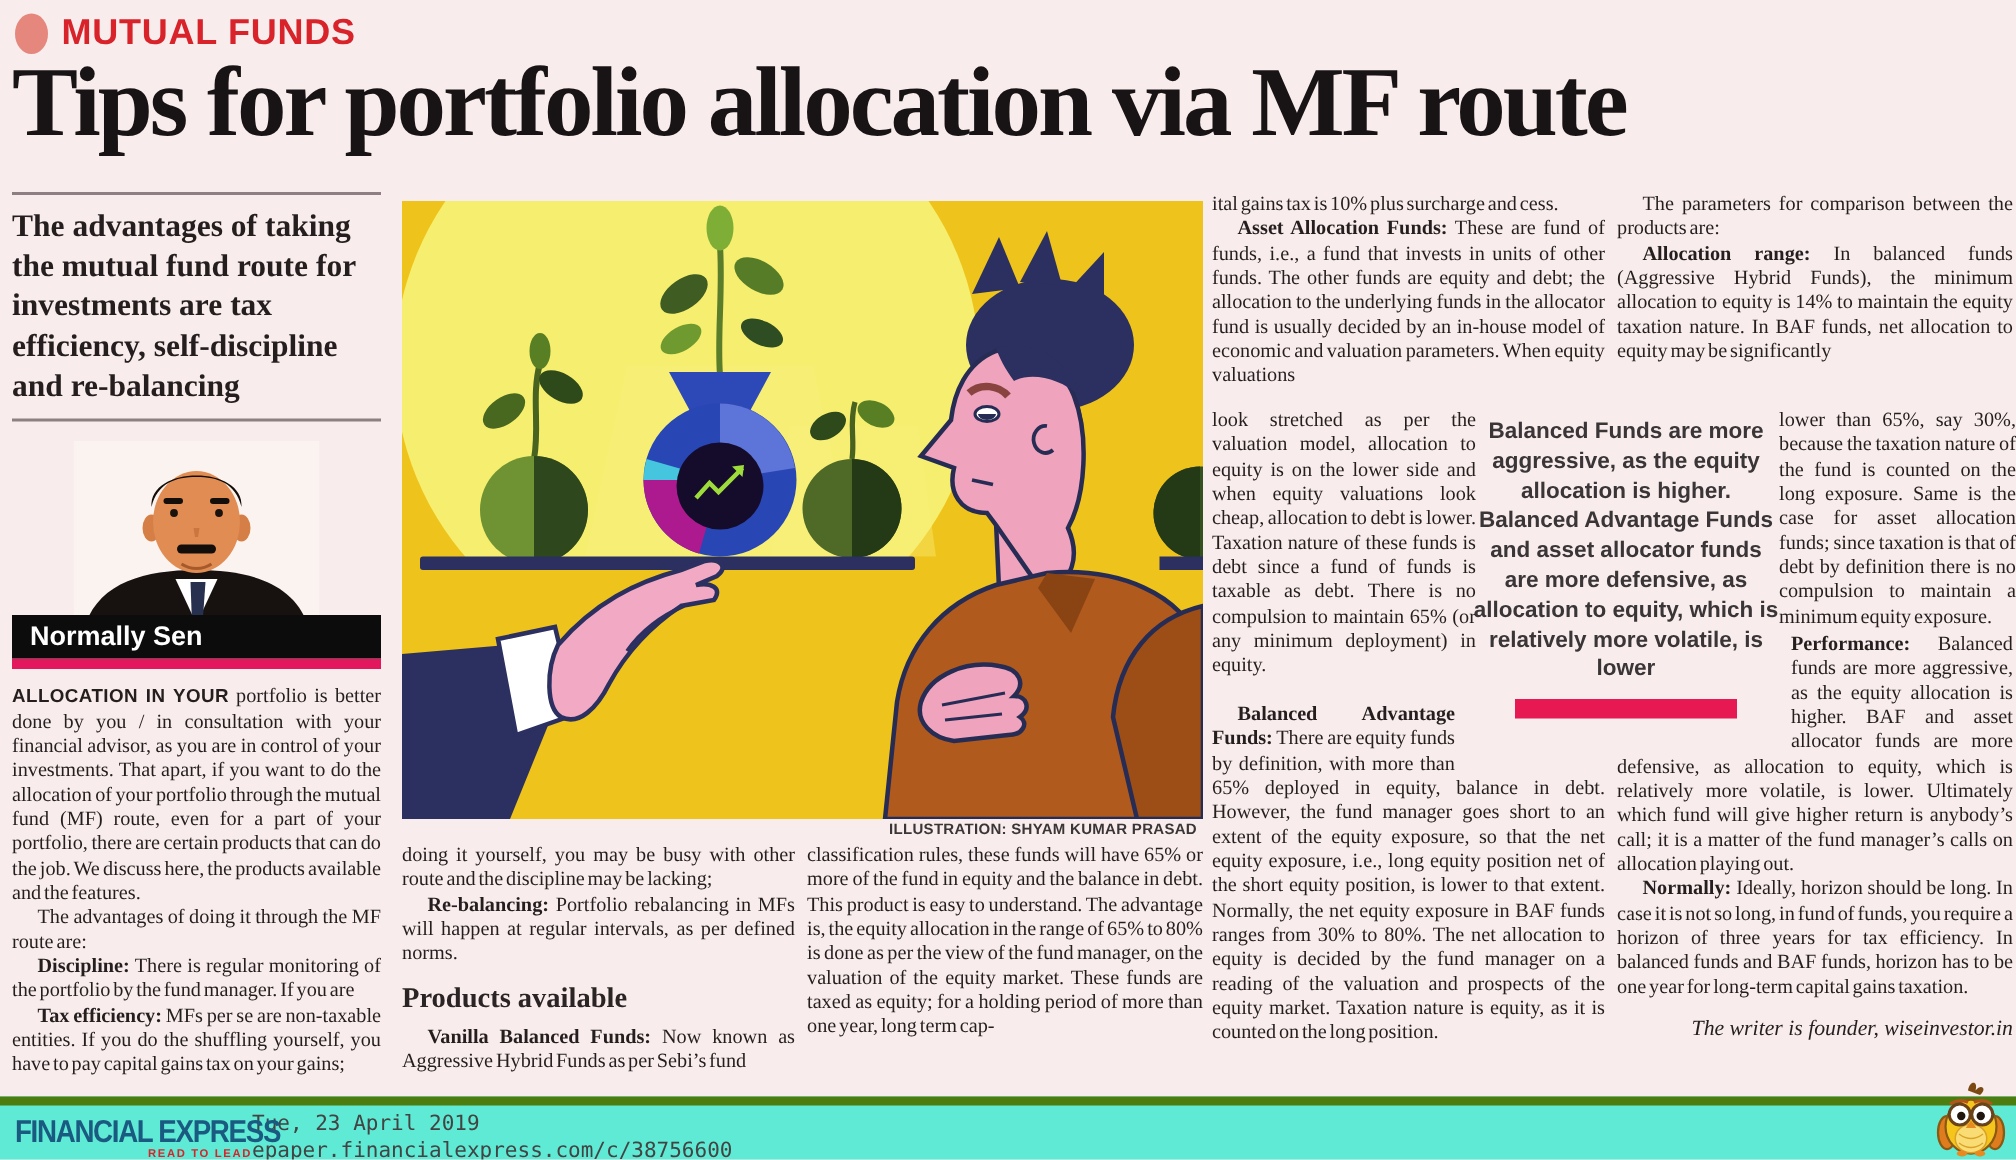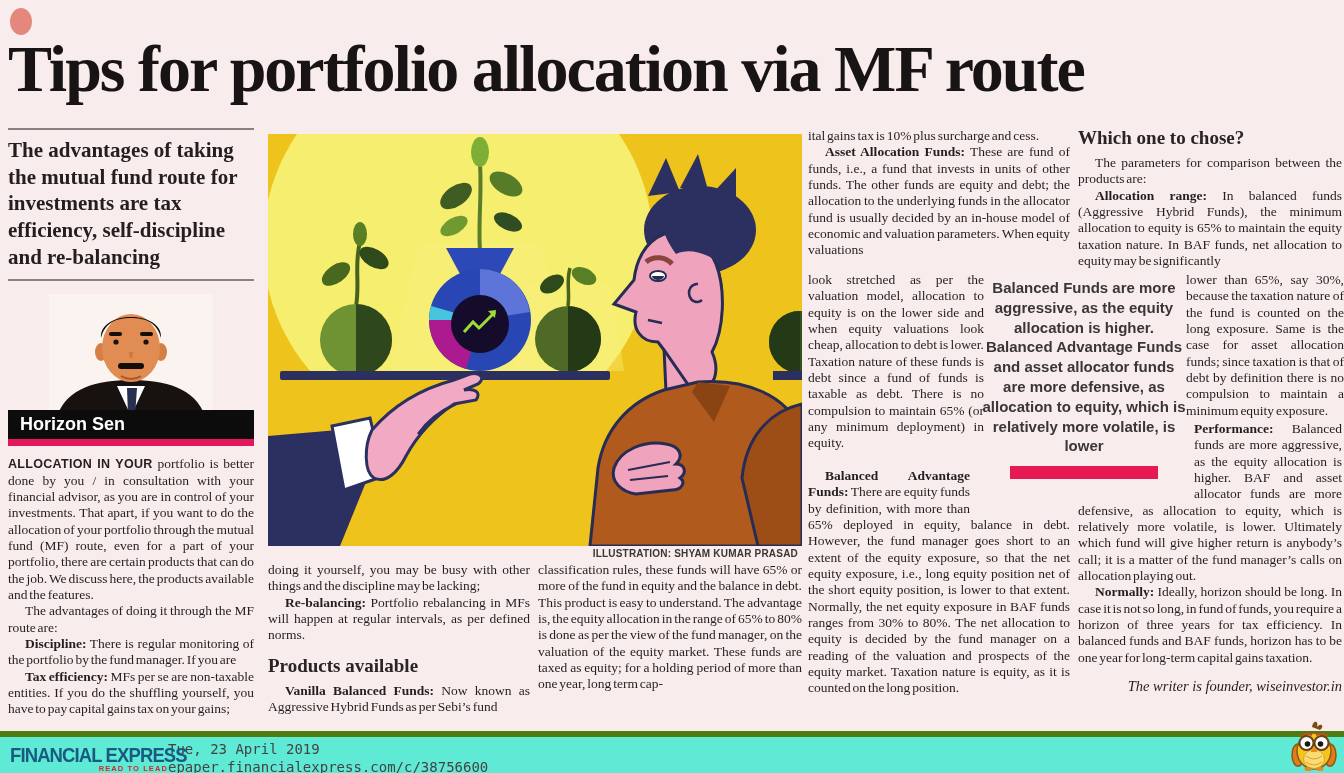--- a/index.html
+++ b/index.html
@@ -71,20 +71,21 @@
           color:#d8232a;letter-spacing:1.1px;text-align:right;margin-top:-3px;}
   .meta{font-family:"DejaVu Sans Mono",monospace;font-size:14px;
         color:#434343;line-height:1.3;white-space:nowrap;}
   .owl{position:absolute;right:6px;top:718px;}
 </style>
 </head>
 <body>
 
 <div class="abs kicker">
   <span class="kicker-dot"></span>
+  <span class="kicker-text">MUTUAL FUNDS</span>
 </div>
 
 <div class="abs headline">Tips for portfolio allocation via MF route</div>
 
 <div class="abs col1">
   <div class="rule"></div>
   <div class="standfirst">The advantages of taking the mutual fund route for investments are tax efficiency, self-discipline and re-balancing</div>
   <div class="rule"></div>
 
   <div class="photo-wrap">
@@ -100,21 +101,21 @@
         <path d="M52,44 C50,16 114,16 112,44 C108,28 96,24 82,24 C68,24 56,28 52,44 Z" fill="#140e0b"></path>
         <rect x="60" y="38" width="13" height="4" rx="2" fill="#140e0b"></rect>
         <rect x="91" y="38" width="13" height="4" rx="2" fill="#140e0b"></rect>
         <circle cx="67" cy="48" r="2.6" fill="#1a120d"></circle>
         <circle cx="97" cy="48" r="2.6" fill="#1a120d"></circle>
         <path d="M80,58 L84,58 L83,64 L81,64 Z" fill="#c9763f"></path>
         <rect x="69" y="69" width="26" height="6" rx="3" fill="#140e0b"></rect>
         <path d="M72,82 C78,86 86,86 92,82" stroke="#a65a2c" stroke-width="2" fill="none"></path>
       </svg>
     </div>
-    <div class="name-bar">Horizon Sen</div>
+    <div class="name-bar">Normally Sen</div>
     <div class="pink-bar"></div>
   </div>
 
   <div class="bodytext">
     <p class="bp"><span class="leadcaps">ALLOCATION IN YOUR</span><span> portfolio is better done by you / in consultation with your financial advisor, as you are in control of your investments. That apart, if you want to do the allocation of your portfolio through the mutual fund (MF) route, even for a part of your portfolio, there are certain products that can do the job. We discuss here, the products available and the features.</span></p>
     <p class="bp ind">The advantages of doing it through the MF route are:</p>
     <p class="bp ind"><span class="lead">Discipline:</span><span> There is regular monitoring of the portfolio by the fund manager. If you are</span></p>
     <p class="bp ind"><span class="lead">Tax efficiency:</span><span> MFs per se are non-taxable entities. If you do the shuffling yourself, you have to pay capital gains tax on your gains;</span></p>
   </div>
 </div>
@@ -194,21 +195,21 @@
       <polygon points="430,248 462,252 446,288 424,258" fill="#8a4413"></polygon>
       <path d="M534,270 C500,278 478,304 474,344 L490,412 L534,412 Z" fill="#9d4e16" stroke="#272c55" stroke-width="3"></path>
       <path d="M346,334 C352,316 376,306 398,310 C412,312 416,322 408,330 C416,330 420,338 412,344 C418,348 414,356 404,356 L368,360 C354,358 342,348 346,334 Z" fill="#efa3bd" stroke="#272c55" stroke-width="3"></path>
       <path d="M360,336 L402,328 M362,346 L400,342" stroke="#272c55" stroke-width="2" fill="none"></path>
     </g>
   </svg>
 </div>
 <div class="abs illo-caption">ILLUSTRATION: SHYAM KUMAR PRASAD</div>
 
 <div class="abs col2">
-  <p class="bp">doing it yourself, you may be busy with other things and the discipline may be lacking;</p>
+  <p class="bp">doing it yourself, you may be busy with other route and the discipline may be lacking;</p>
   <p class="bp ind"><span class="lead">Re-balancing:</span><span> Portfolio rebalancing in MFs will happen at regular intervals, as per defined norms.</span></p>
   <div class="subhead">Products available</div>
   <p class="bp ind"><span class="lead">Vanilla Balanced Funds:</span><span> Now known as Aggressive Hybrid Funds as per Sebi’s fund</span></p>
 </div>
 
 <div class="abs col3">
   <p class="bp">classification rules, these funds will have 65% or more of the fund in equity and the balance in debt. This product is easy to understand. The advantage is, the equity allocation in the range of 65% to 80% is done as per the view of the fund manager, on the valuation of the equity market. These funds are taxed as equity; for a holding period of more than one year, long term cap-</p>
 </div>
 
 <div class="abs col4a">
@@ -221,23 +222,22 @@
 <div class="abs col4c">
   <p class="bp ind"><span class="fl-r"></span><span class="lead">Balanced Advantage Funds:</span><span> There are equity funds by definition, with more than 65% deployed in equity, balance in debt. However, the fund manager goes short to an extent of the equity exposure, so that the net equity exposure, i.e., long equity position net of the short equity position, is lower to that extent. Normally, the net equity exposure in BAF funds ranges from 30% to 80%. The net allocation to equity is decided by the fund manager on a reading of the valuation and prospects of the equity market. Taxation nature is equity, as it is counted on the long position.</span></p>
 </div>
 
 <div class="abs pullquote">
   <div class="pq-text">Balanced Funds are more aggressive, as the equity allocation is higher. Balanced Advantage Funds and asset allocator funds are more defensive, as allocation to equity, which is relatively more volatile, is lower</div>
   <div class="pq-bar"></div>
 </div>
 
 <div class="abs col5a">
-  <div class="subhead" style="margin-top:0;">Which one to chose?</div>
   <p class="bp ind">The parameters for comparison between the products are:</p>
-  <p class="bp ind"><span class="lead">Allocation range:</span><span> In balanced funds (Aggressive Hybrid Funds), the minimum allocation to equity is 65% to maintain the equity taxation nature. In BAF funds, net allocation to equity may be significantly</span></p>
+  <p class="bp ind"><span class="lead">Allocation range:</span><span> In balanced funds (Aggressive Hybrid Funds), the minimum allocation to equity is 14% to maintain the equity taxation nature. In BAF funds, net allocation to equity may be significantly</span></p>
 </div>
 <div class="abs col5b">
   <p class="bp">lower than 65%, say 30%, because the taxation nature of the fund is counted on the long exposure. Same is the case for asset allocation funds; since taxation is that of debt by definition there is no compulsion to maintain a minimum equity exposure.</p>
 </div>
 <div class="abs col5c">
   <p class="bp"><span class="fl-l"></span><span class="lead">Performance:</span><span> Balanced funds are more aggressive, as the equity allocation is higher. BAF and asset allocator funds are more defensive, as allocation to equity, which is relatively more volatile, is lower. Ultimately which fund will give higher return is anybody’s call; it is a matter of the fund manager’s calls on allocation playing out.</span></p>
   <p class="bp ind"><span class="lead">Normally:</span><span> Ideally, horizon should be long. In case it is not so long, in fund of funds, you require a horizon of three years for tax efficiency. In balanced funds and BAF funds, horizon has to be one year for long-term capital gains taxation.</span></p>
   <div class="signoff">The writer is founder, wiseinvestor.in</div>
 </div>
 

